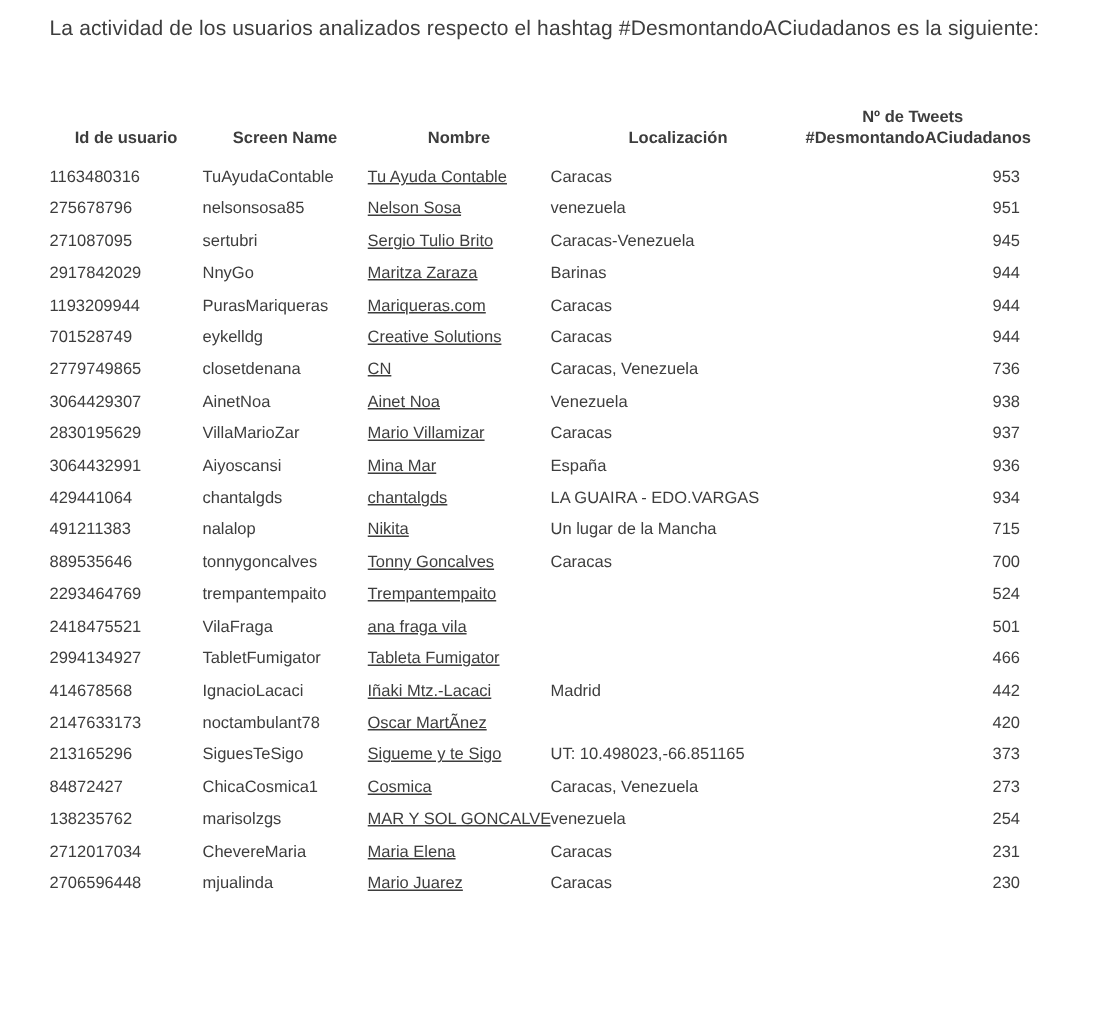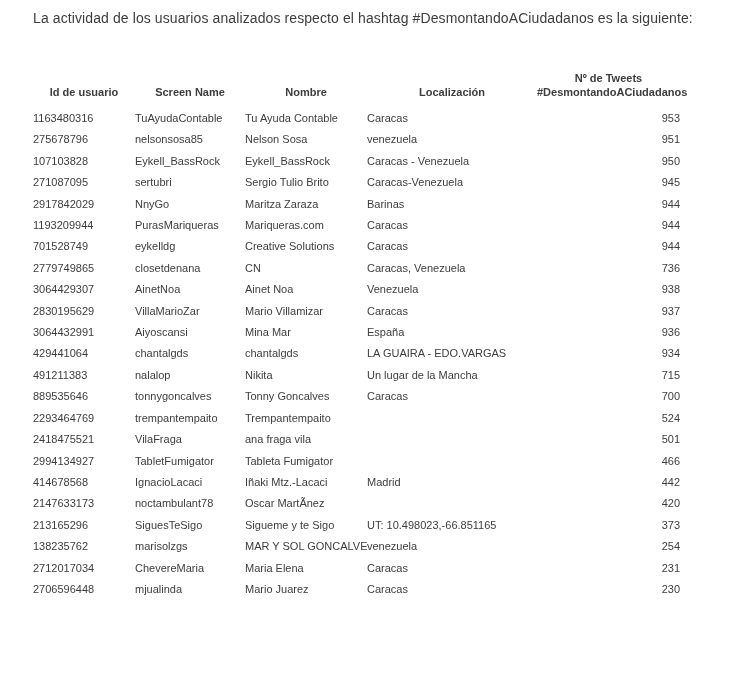--- a/index.html
+++ b/index.html
@@ -38,21 +38,21 @@
   }
   table.activity td {
     height: 21.4px;
     padding: 0;
     line-height: 21.4px;
     white-space: nowrap;
     overflow: hidden;
   }
   td.col-id           { padding-left: 4px; }
   td.col-screen_name  { padding-left: 7px; }
-  td.col-nombre       { padding-left: 4px; }
+  td.col-nombre       { padding-left: 4px; text-decoration: underline; }
   td.col-localizacion { padding-left: 6px; }
   td.col-tweets       { text-align: right; padding-right: 7px; }
 </style>
 </head>
 <body>
 
 <p class="title">La actividad de los usuarios analizados respecto el hashtag #DesmontandoACiudadanos es la siguiente:</p>
 
 <table class="activity">
   <colgroup>
@@ -83,27 +83,20 @@
         <td class="col-tweets">953</td>
       </tr>
       <tr>
         <td class="col-id">275678796</td>
         <td class="col-screen_name">nelsonsosa85</td>
         <td class="col-nombre">Nelson Sosa</td>
         <td class="col-localizacion">venezuela</td>
         <td class="col-tweets">951</td>
       </tr>
       <tr>
-        <td class="col-id">107103828</td>
-        <td class="col-screen_name">Eykell_BassRock</td>
-        <td class="col-nombre">Eykell_BassRock</td>
-        <td class="col-localizacion">Caracas - Venezuela</td>
-        <td class="col-tweets">950</td>
-      </tr>
-      <tr>
         <td class="col-id">271087095</td>
         <td class="col-screen_name">sertubri</td>
         <td class="col-nombre">Sergio Tulio Brito</td>
         <td class="col-localizacion">Caracas-Venezuela</td>
         <td class="col-tweets">945</td>
       </tr>
       <tr>
         <td class="col-id">2917842029</td>
         <td class="col-screen_name">NnyGo</td>
         <td class="col-nombre">Maritza Zaraza</td>
@@ -209,20 +202,27 @@
         <td class="col-tweets">420</td>
       </tr>
       <tr>
         <td class="col-id">213165296</td>
         <td class="col-screen_name">SiguesTeSigo</td>
         <td class="col-nombre">Sigueme y te Sigo</td>
         <td class="col-localizacion">UT: 10.498023,-66.851165</td>
         <td class="col-tweets">373</td>
       </tr>
       <tr>
+        <td class="col-id">84872427</td>
+        <td class="col-screen_name">ChicaCosmica1</td>
+        <td class="col-nombre">Cosmica</td>
+        <td class="col-localizacion">Caracas, Venezuela</td>
+        <td class="col-tweets">273</td>
+      </tr>
+      <tr>
         <td class="col-id">138235762</td>
         <td class="col-screen_name">marisolzgs</td>
         <td class="col-nombre">MAR Y SOL GONCALVES</td>
         <td class="col-localizacion">venezuela</td>
         <td class="col-tweets">254</td>
       </tr>
       <tr>
         <td class="col-id">2712017034</td>
         <td class="col-screen_name">ChevereMaria</td>
         <td class="col-nombre">Maria Elena</td>

